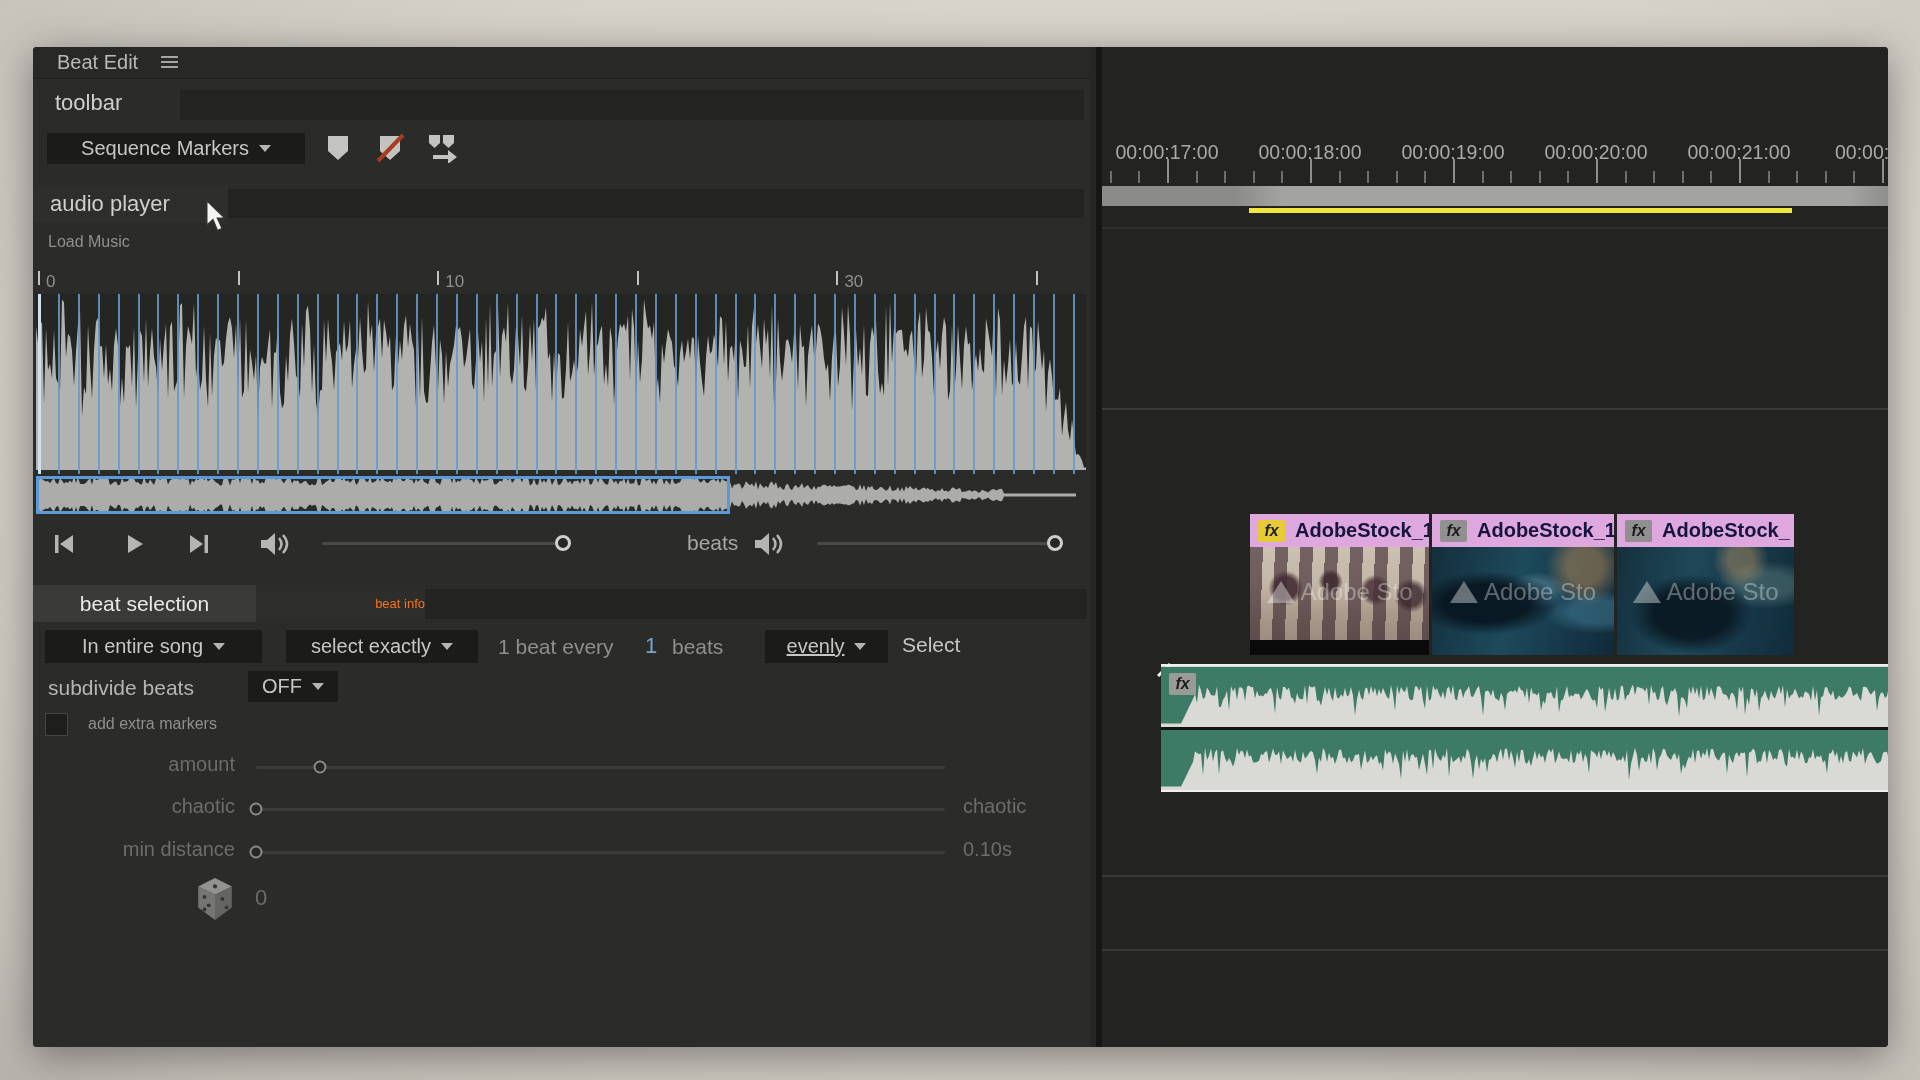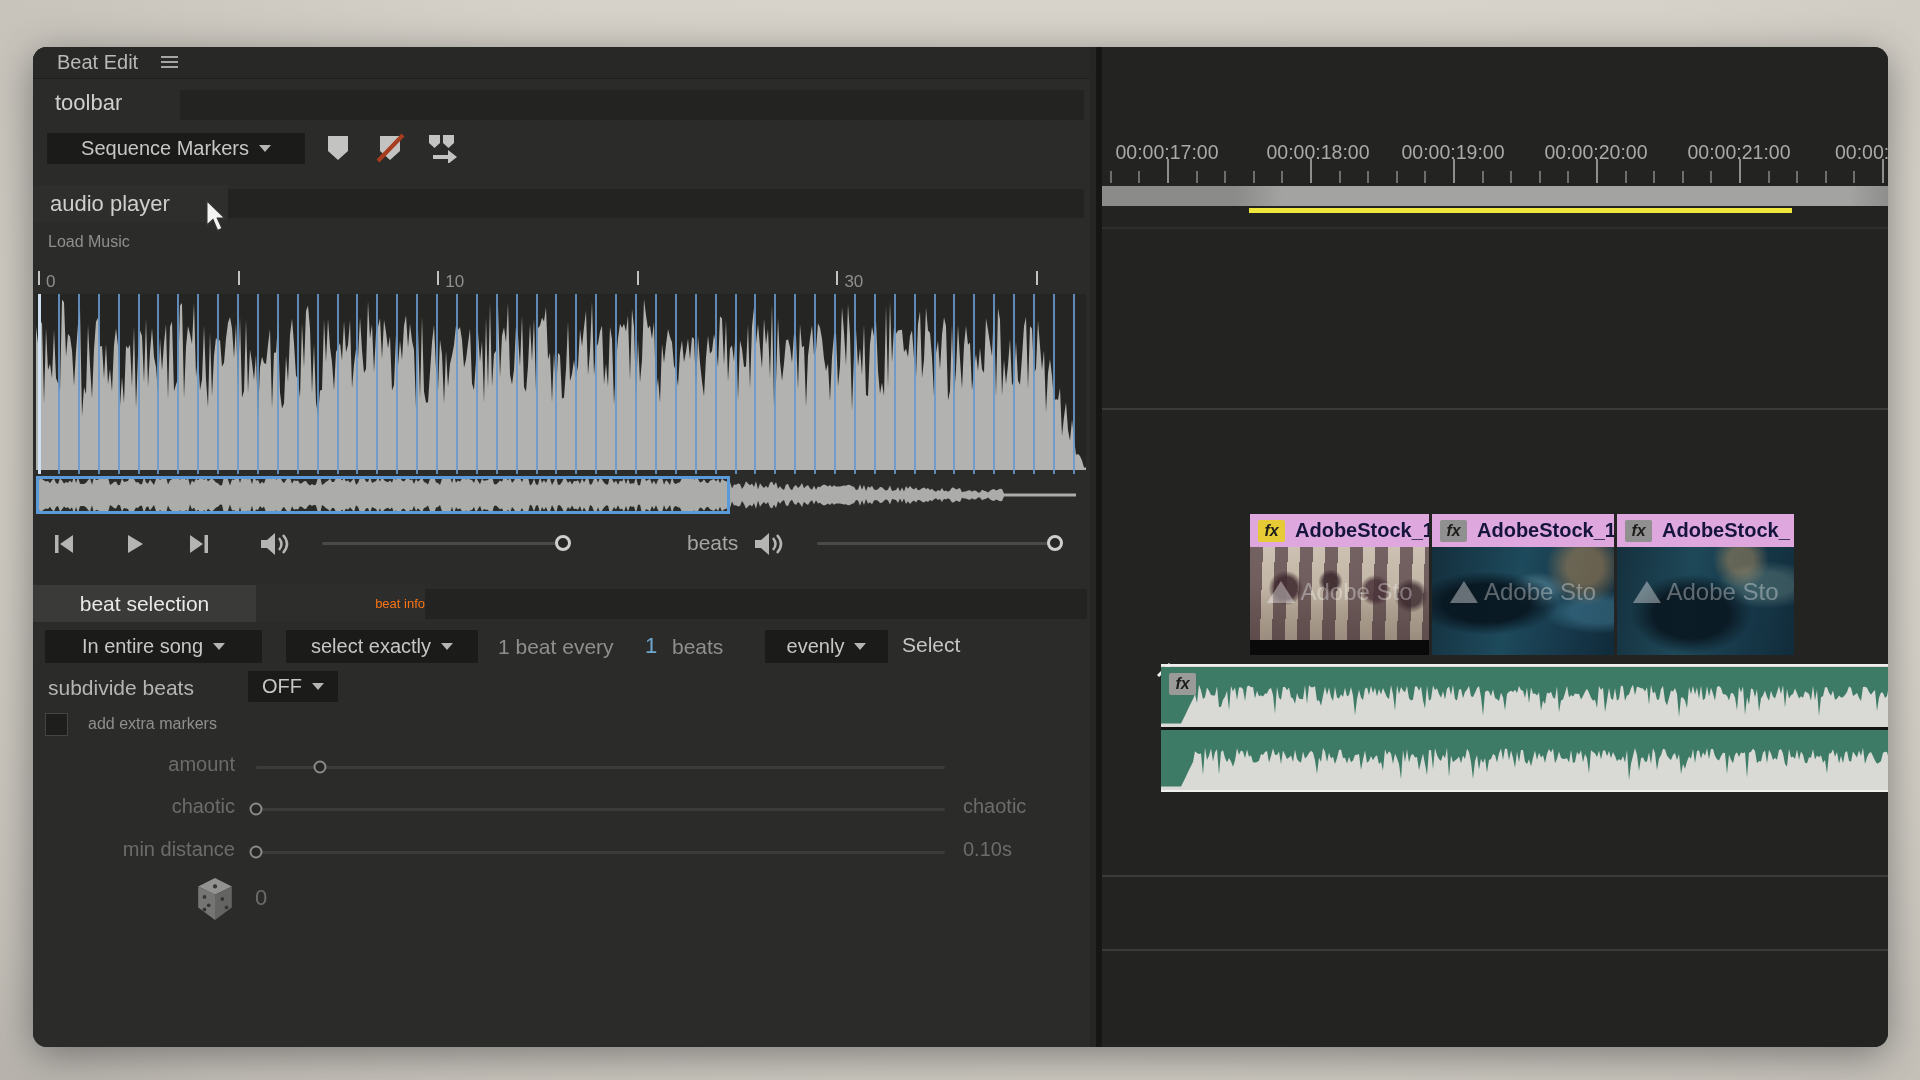--- a/index.html
+++ b/index.html
@@ -1,21 +1,21 @@
 <!DOCTYPE html>
 <html><head>
 <meta charset="utf-8">
 <style>
   * { margin:0; padding:0; box-sizing:border-box; }
   html,body { width:1920px; height:1080px; overflow:hidden; }
   body { font-family:"Liberation Sans", sans-serif; background:#c9c5bc; }
   #stage { position:relative; width:1920px; height:1080px;
     background: radial-gradient(ellipse at 58% 38%, #ddd9d0 0%, #d6d2c9 55%, #c4c0b8 90%, #b8b4ad 100%); }
   #app { position:absolute; left:33px; top:47px; width:1855px; height:1000px;
-    background:#262624; box-shadow:0 8px 40px rgba(40,40,45,.5); border-radius:14px; overflow:hidden; }
+    background:#262624; box-shadow:0 8px 40px rgba(40,40,45,.5); border-radius:4px; overflow:hidden; }
 
   
   #panel { position:absolute; left:0; top:0; width:1057px; height:1000px; background:#2b2b29; }
   #panel .titlebar { position:absolute; left:0; top:0; width:100%; height:32px; background:#282826; border-bottom:1px solid #1e1e1d; }
   .title-text { position:absolute; left:24px; top:4px; font-size:20px; color:#b9b9b7; }
   .hamburger { position:absolute; left:128px; top:9px; width:17px; height:14px; }
   .hamburger i { display:block; height:2px; background:#a5a5a3; margin-bottom:3px; }
 
   .section-label { position:absolute; font-size:22px; color:#cfcfcd; }
   .strip { position:absolute; background:#232321; }
@@ -273,21 +273,21 @@
       <span>In entire song</span>
       <span class="caret"></span>
     </div>
     <div class="dd" style="left:253px; top:583px; width:192px; height:33px;">
       <span>select exactly</span>
       <span class="caret"></span>
     </div>
     <span class="dim" style="position:absolute; left:465px; top:588px; font-size:21px;">1 beat every</span>
     <span style="position:absolute; left:612px; top:586px; font-size:22px; color:#6ea8d0;">1</span>
     <span class="dim" style="position:absolute; left:639px; top:588px; font-size:21px;">beats</span>
-    <div class="dd" style="left:732px; top:583px; width:123px; height:33px;">
+    <div class="dd" style="left:732px; top:583px; width:123px; height:33px;text-decoration:underline;">
       <span>evenly</span>
       <span class="caret"></span>
     </div>
     <span style="position:absolute; left:869px; top:586px; font-size:21px; color:#c6c6c4;">Select</span>
 
     <span style="position:absolute; left:15px; top:629px; font-size:21px; color:#b5b5b3;">subdivide beats</span>
     <div class="dd" style="left:215px; top:624px; width:90px; height:31px;">
       <span>OFF</span>
       <span class="caret"></span>
     </div>
@@ -318,21 +318,21 @@
           <circle cx="12" cy="26" r="1.8" fill="#3a3a38"></circle>
           <circle cx="8" cy="30" r="1.8" fill="#3a3a38"></circle>
       <circle cx="25" cy="20" r="1.8" fill="#3a3a38"></circle>
           <circle cx="29" cy="28" r="1.8" fill="#3a3a38"></circle>
     </svg>
     <span class="disabled" style="position:absolute; left:222px; top:838px; font-size:22px;">0</span>
   </div>
 
   <div id="timeline">
     <span class="tc" style="left:65px;">00:00:17:00</span>
-    <span class="tc" style="left:216px;">00:00:18:00</span>
+    <span class="tc" style="left:208px;">00:00:18:00</span>
     <span class="tc" style="left:351px;">00:00:19:00</span>
     <span class="tc" style="left:494px;">00:00:20:00</span>
     <span class="tc" style="left:637px;">00:00:21:00</span>
     <span class="tc last" style="left:733px;">00:00:2</span>
     <div id="tl-ticks">
           <i style="left: 7.8px; height: 12px;"></i>
           <i style="left: 36.4px; height: 12px;"></i>
           <i style="left: 65px; height: 24px; background: rgb(142, 142, 140);"></i>
           <i style="left: 93.6px; height: 12px;"></i>
           <i style="left: 122.2px; height: 12px;"></i>

